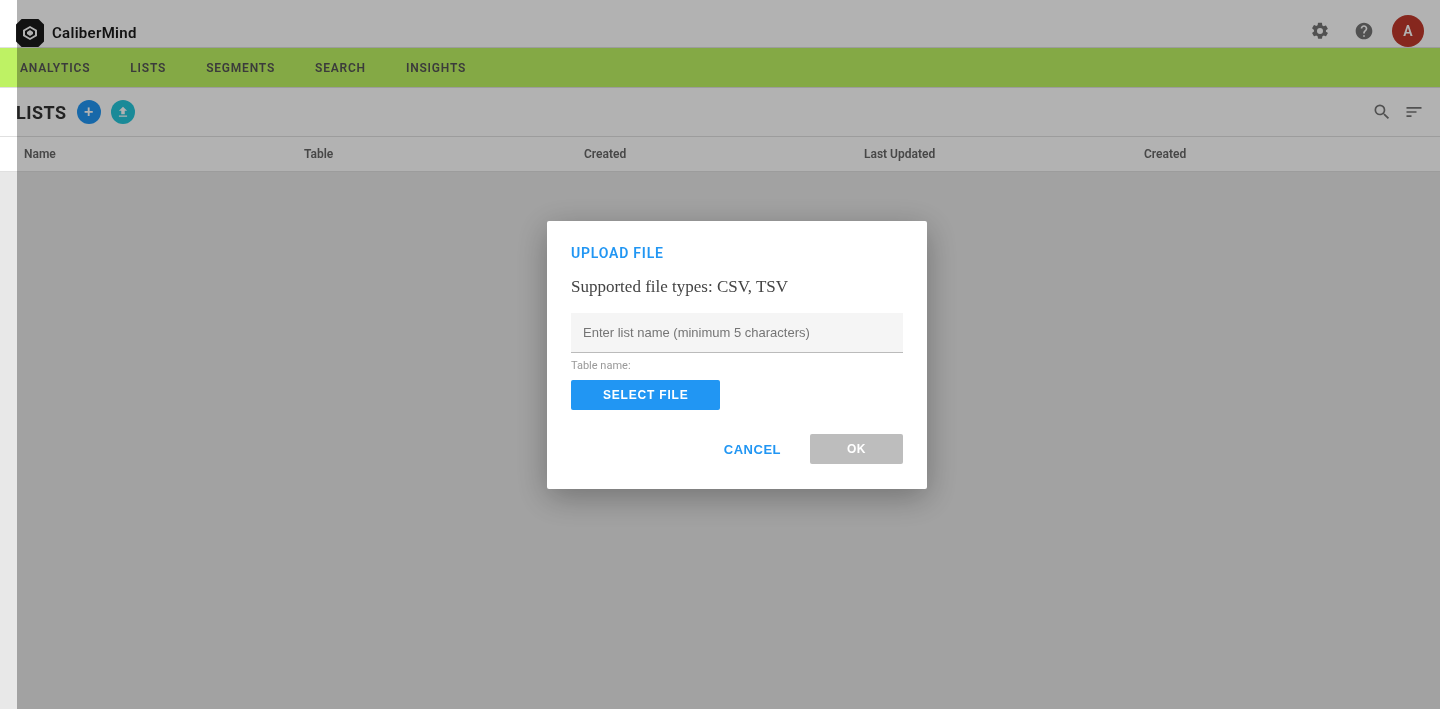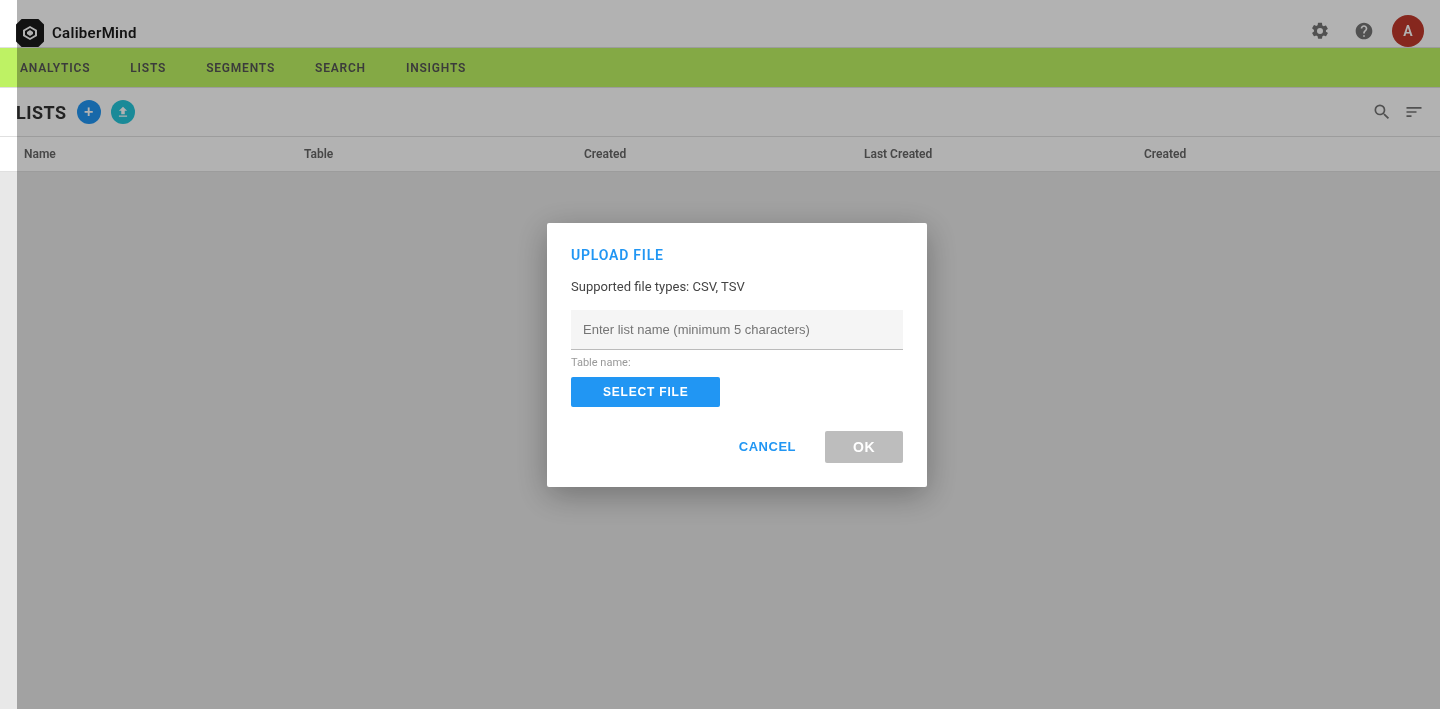--- a/index.html
+++ b/index.html
@@ -192,23 +192,24 @@
     }
     .modal-title {
       font-size: 14px;
       font-weight: 600;
       color: #2196F3;
       letter-spacing: 0.8px;
       text-transform: uppercase;
       margin-bottom: 16px;
     }
     .modal-subtitle {
-      font-size: 13px;
+      font-size: 17px;
       color: #444;
       margin-bottom: 16px;
+      font-family: Liberation Serif, serif;
     }
     .modal-input {
       width: 100%;
       height: 40px;
       border: none;
       border-bottom: 1px solid #bbb;
       background: #f5f5f5;
       padding: 8px 12px;
       font-size: 13px;
       color: #0f766e;
@@ -247,26 +248,26 @@
       font-weight: 600;
       letter-spacing: 0.5px;
       text-transform: uppercase;
       cursor: pointer;
       padding: 8px 12px;
     }
     .ok-btn {
       background: #bdbdbd;
       border: none;
       color: #fff;
-      font-size: 14px;
+      font-size: 12px;
       font-weight: 600;
       letter-spacing: 0.5px;
       text-transform: uppercase;
       cursor: not-allowed;
-      padding: 8px 28px;
+      padding: 8px 37px;
       border-radius: 2px;
     }
   </style>
 </head>
 <body>
 
 <div class="topbar">
   <div class="topbar-left">
     <div class="logo-icon">
       <svg width="16" height="16" viewBox="0 0 16 16" fill="none">
@@ -323,21 +324,21 @@
           <path d="M3 18h6v-2H3v2zM3 6v2h18V6H3zm0 7h12v-2H3v2z"></path>
         </svg>
       </button>
     </div>
   </div>
 
   <div class="table-header">
     <span class="table-col col-name">Name</span>
     <span class="table-col col-table">Table</span>
     <span class="table-col col-labels">Created</span>
-    <span class="table-col col-updated">Last Created</span>
+    <span class="table-col col-updated">Last Updated</span>
     <span class="table-col col-created">Created</span>
   </div>
 </div>
 
 <div class="modal-overlay">
   <div class="modal">
     <div class="modal-title">UPLOAD FILE</div>
     <div class="modal-subtitle">Supported file types: CSV, TSV</div>
     <input class="modal-input" type="text" placeholder="Enter list name (minimum 5 characters)" style="">
     <div class="table-name-label">Table name:</div>

